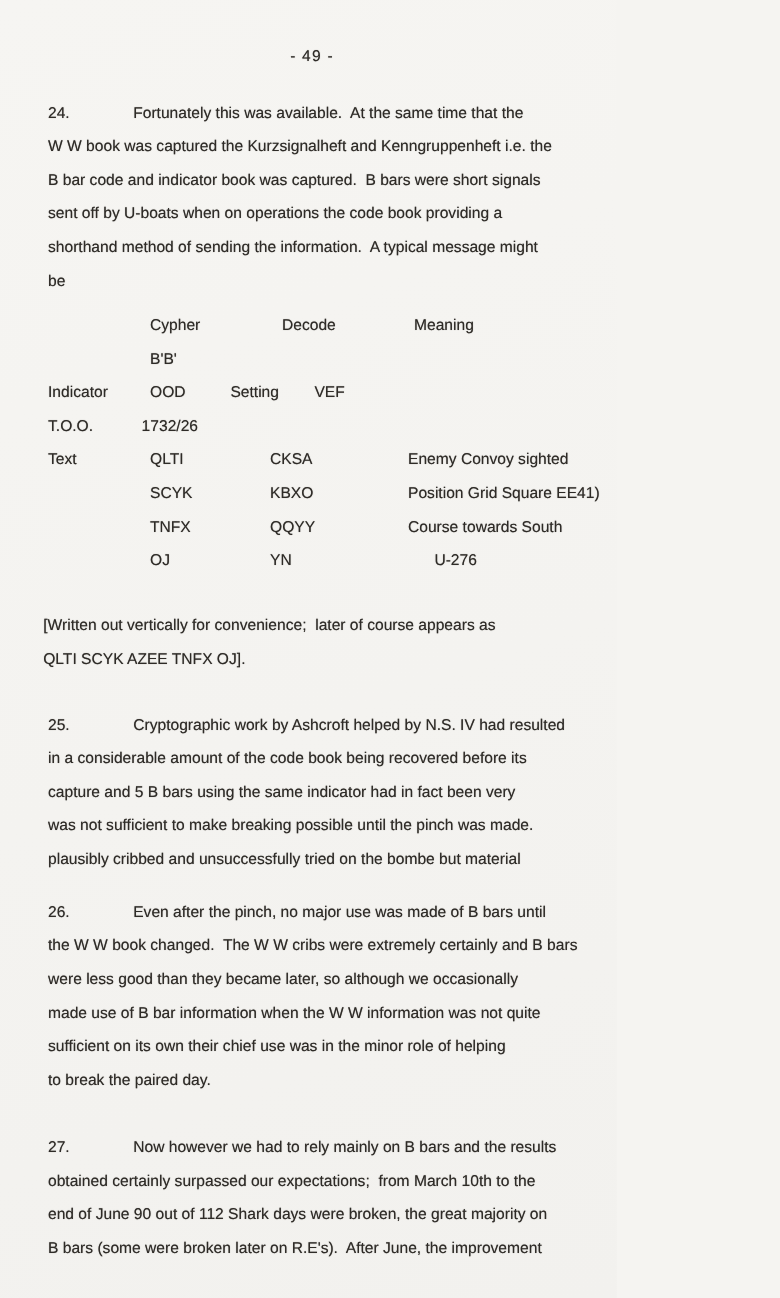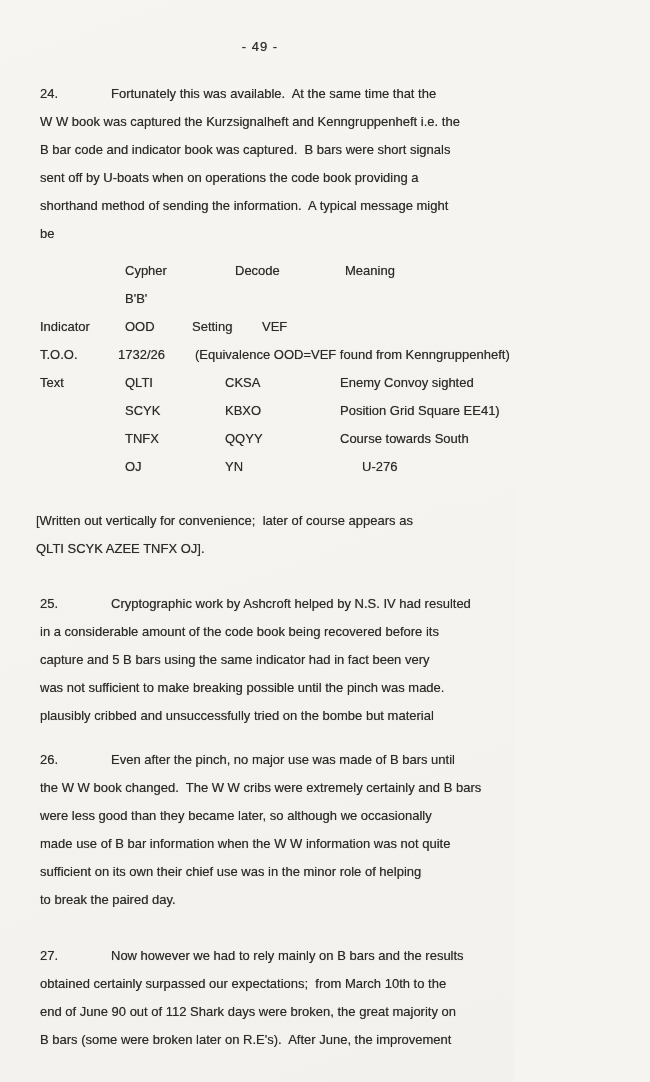--- a/index.html
+++ b/index.html
@@ -68,21 +68,20 @@
     </div>
     <div class="trow">
       <span class="c-label">Indicator</span>
       <span class="c-cypher">OOD</span>
       <span class="c-setting">Setting</span>
       <span class="c-setval">VEF</span>
     </div>
     <div class="trow">
       <span class="c-label">T.O.O.</span>
       <span class="c-tooval">1732/26</span>
-      <span class="c-toonote">(Equivalence OOD=VEF found from Kenngruppenheft)</span>
     </div>
     <div class="trow">
       <span class="c-label">Text</span>
       <span class="c-cypher">QLTI</span>
       <span class="c-decode">CKSA</span>
       <span class="c-meaning">Enemy Convoy sighted</span>
     </div>
     <div class="trow">
       <span class="c-cypher">SCYK</span>
       <span class="c-decode">KBXO</span>

